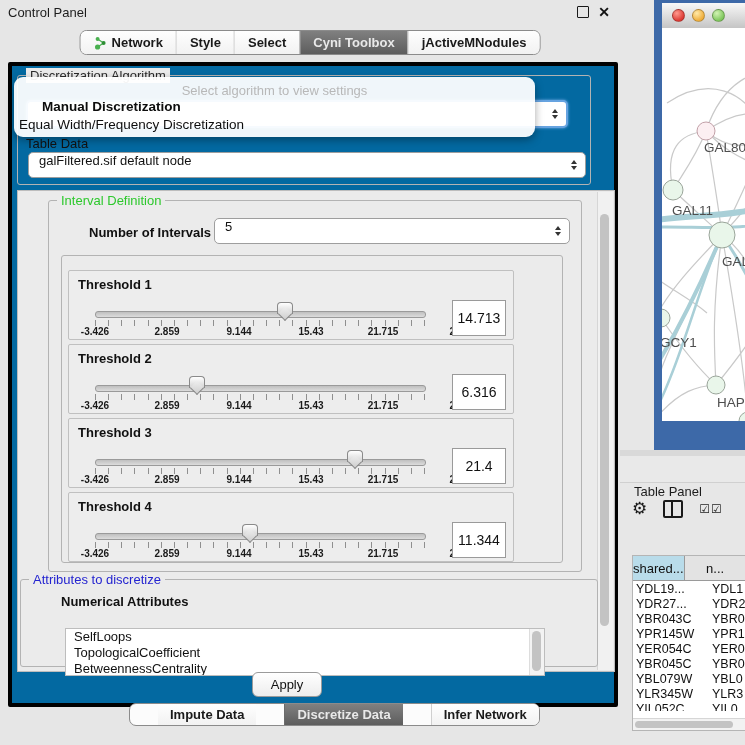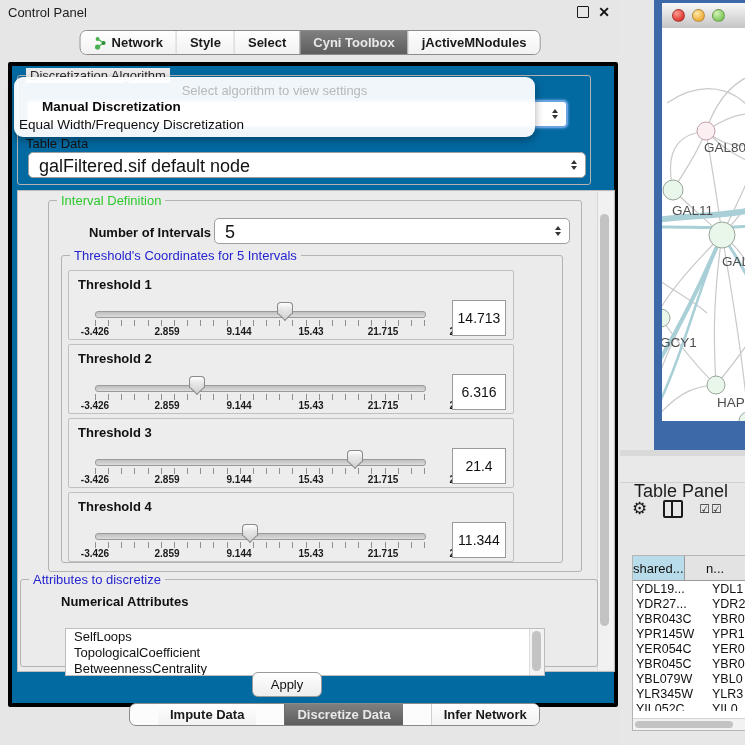--- a/index.html
+++ b/index.html
@@ -24,21 +24,21 @@
 
   .cp-content{position:absolute;left:8px;top:62px;width:602px;height:637px;background:#0369a1;border:4px solid #000000;border-radius:2px;}
 
   
   .gb{position:absolute;border:1px solid #b3b3b3;border-radius:3px;}
   .gb>.gb-title{position:absolute;top:-8px;left:8px;background:#ebebeb;padding:0 4px;font-size:13px;line-height:15px;}
   .t-green{color:#2dc82d;}
   .t-blue{color:#2424d0;}
   .t-dark{color:#2a2a2a;}
 
-  .combo{position:absolute;background:#fff;border:1px solid #9e9e9e;border-radius:5px;font-size:18px;color:#111;display:flex;align-items:flex-end;padding:0 24px 0 10px;box-sizing:border-box;}
+  .combo{position:absolute;background:#fff;border:1px solid #9e9e9e;border-radius:5px;font-size:13px;color:#111;display:flex;align-items:flex-start;padding:0 24px 0 10px;box-sizing:border-box;}
   .combo .stepper{position:absolute;right:8px;top:50%;transform:translateY(-50%);display:flex;flex-direction:column;align-items:center;}
   .arr-up{width:0;height:0;border-left:3.5px solid transparent;border-right:3.5px solid transparent;border-bottom:4px solid #333;margin-bottom:2px;}
   .arr-dn{width:0;height:0;border-left:3.5px solid transparent;border-right:3.5px solid transparent;border-top:4px solid #333;}
   .combo.focused{border:2px solid #66a3e0;box-shadow:0 0 3px #7ab0ec;}
 
   
   .popup{position:absolute;left:14px;top:77px;width:521px;height:60px;background:rgba(255,255,255,0.94);border-radius:9px;box-shadow:0 3px 8px rgba(0,0,0,0.35);z-index:50;overflow:hidden;}
   .popup .hint{margin-top:6px;text-align:center;font-size:13px;color:#b8b8b8;}
   .popup .opt{font-size:13.5px;color:#0d0d0d;padding:1px 0 1px 5px;line-height:16px;}
   .popup .opt.b{font-weight:700;padding-left:28px;}
@@ -76,21 +76,21 @@
   .net-window{position:absolute;left:2px;top:0;width:123px;height:450px;background:#3d69a8;margin-left:32px;}
   .net-titlebar{position:absolute;left:8px;top:3px;right:0;height:25px;background:linear-gradient(#f8f8f8,#c5c5c5);border-bottom:1px solid #8e8e8e;display:flex;align-items:center;padding-left:10px;gap:7px;}
   .light{width:13px;height:13px;border-radius:50%;border:1px solid rgba(0,0,0,0.25);box-sizing:border-box;}
   .light.red{background:radial-gradient(circle at 35% 30%,#ff9a8f,#dd3b35 70%);}
   .light.yellow{background:radial-gradient(circle at 35% 30%,#ffe9a8,#efae3c 70%);}
   .light.green{background:radial-gradient(circle at 35% 30%,#d2f3b4,#7fc75d 70%);}
   .net-canvas{position:absolute;left:8px;top:28px;right:0;height:393px;background:#fff;overflow:hidden;}
 
   .tp-gap{position:absolute;left:0;top:450px;width:125px;height:6px;background:#d9d9d9;}
   .tp-titlebar{position:absolute;left:0;top:456px;width:125px;height:26px;background:#e9e9e9;border-bottom:1px solid #d0d0d0;display:flex;align-items:center;}
-  .tp-title{font-size:18px;color:#1c1c1c;padding-left:14px;margin-top:44px;}
+  .tp-title{font-size:13px;color:#1c1c1c;padding-left:14px;margin-top:44px;}
   .tp-toolbar{position:absolute;left:12px;top:500px;display:flex;align-items:center;gap:16px;}
   .gear{font-size:17px;color:#1a1a1a;line-height:18px;}
   .colsplit{width:16px;height:14px;border:2px solid #1a1a1a;border-radius:2px;position:relative;}
   .colsplit::after{content:'';position:absolute;left:6px;top:0;width:2px;height:14px;background:#1a1a1a;}
   .checks{font-size:12px;color:#222;letter-spacing:1px;}
 
   .tp-table{position:absolute;left:12px;top:532px;right:0;height:174px;background:#fff;border:1px solid #b5b5b5;border-right:none;overflow:hidden;margin-top:23px;}
   .thead{display:flex;height:24px;border-bottom:1px solid #9a9a9a;}
   .hcell{display:flex;align-items:center;justify-content:center;font-size:13px;color:#111;border-right:1px solid #9a9a9a;box-sizing:border-box;}
   .hcell.h0{width:76px;background:#b9dcea;}
@@ -171,21 +171,20 @@
           <span class="lbl-b" style="left:40px;top:24px;">Number of Intervals</span>
           <div class="combo" style="left:165px;top:17px;width:356px;height:26px;">
             <span>5</span>
             <span class="stepper">
                 <span class="arr-up"></span>
                 <span class="arr-dn"></span>
               </span>
           </div>
 
           <div class="gb" style="left:12px;top:54px;width:500px;height:306px;">
-            <span class="gb-title t-blue">Threshold's Coordinates for 5 Intervals</span>
 
             <div class="th-panel" style="top:14px;">
               <span class="th-label">Threshold 1</span>
               <div class="slider-zone">
                 <div class="track"></div>
                 <div class="knob" style="left: calc(57.7197% - 8px);"></div>
                 <div class="ticks"></div>
                 <div class="tlabels">
                   <span style="left:0%">-3.426</span>
                   <span style="left:20%">2.859</span>

